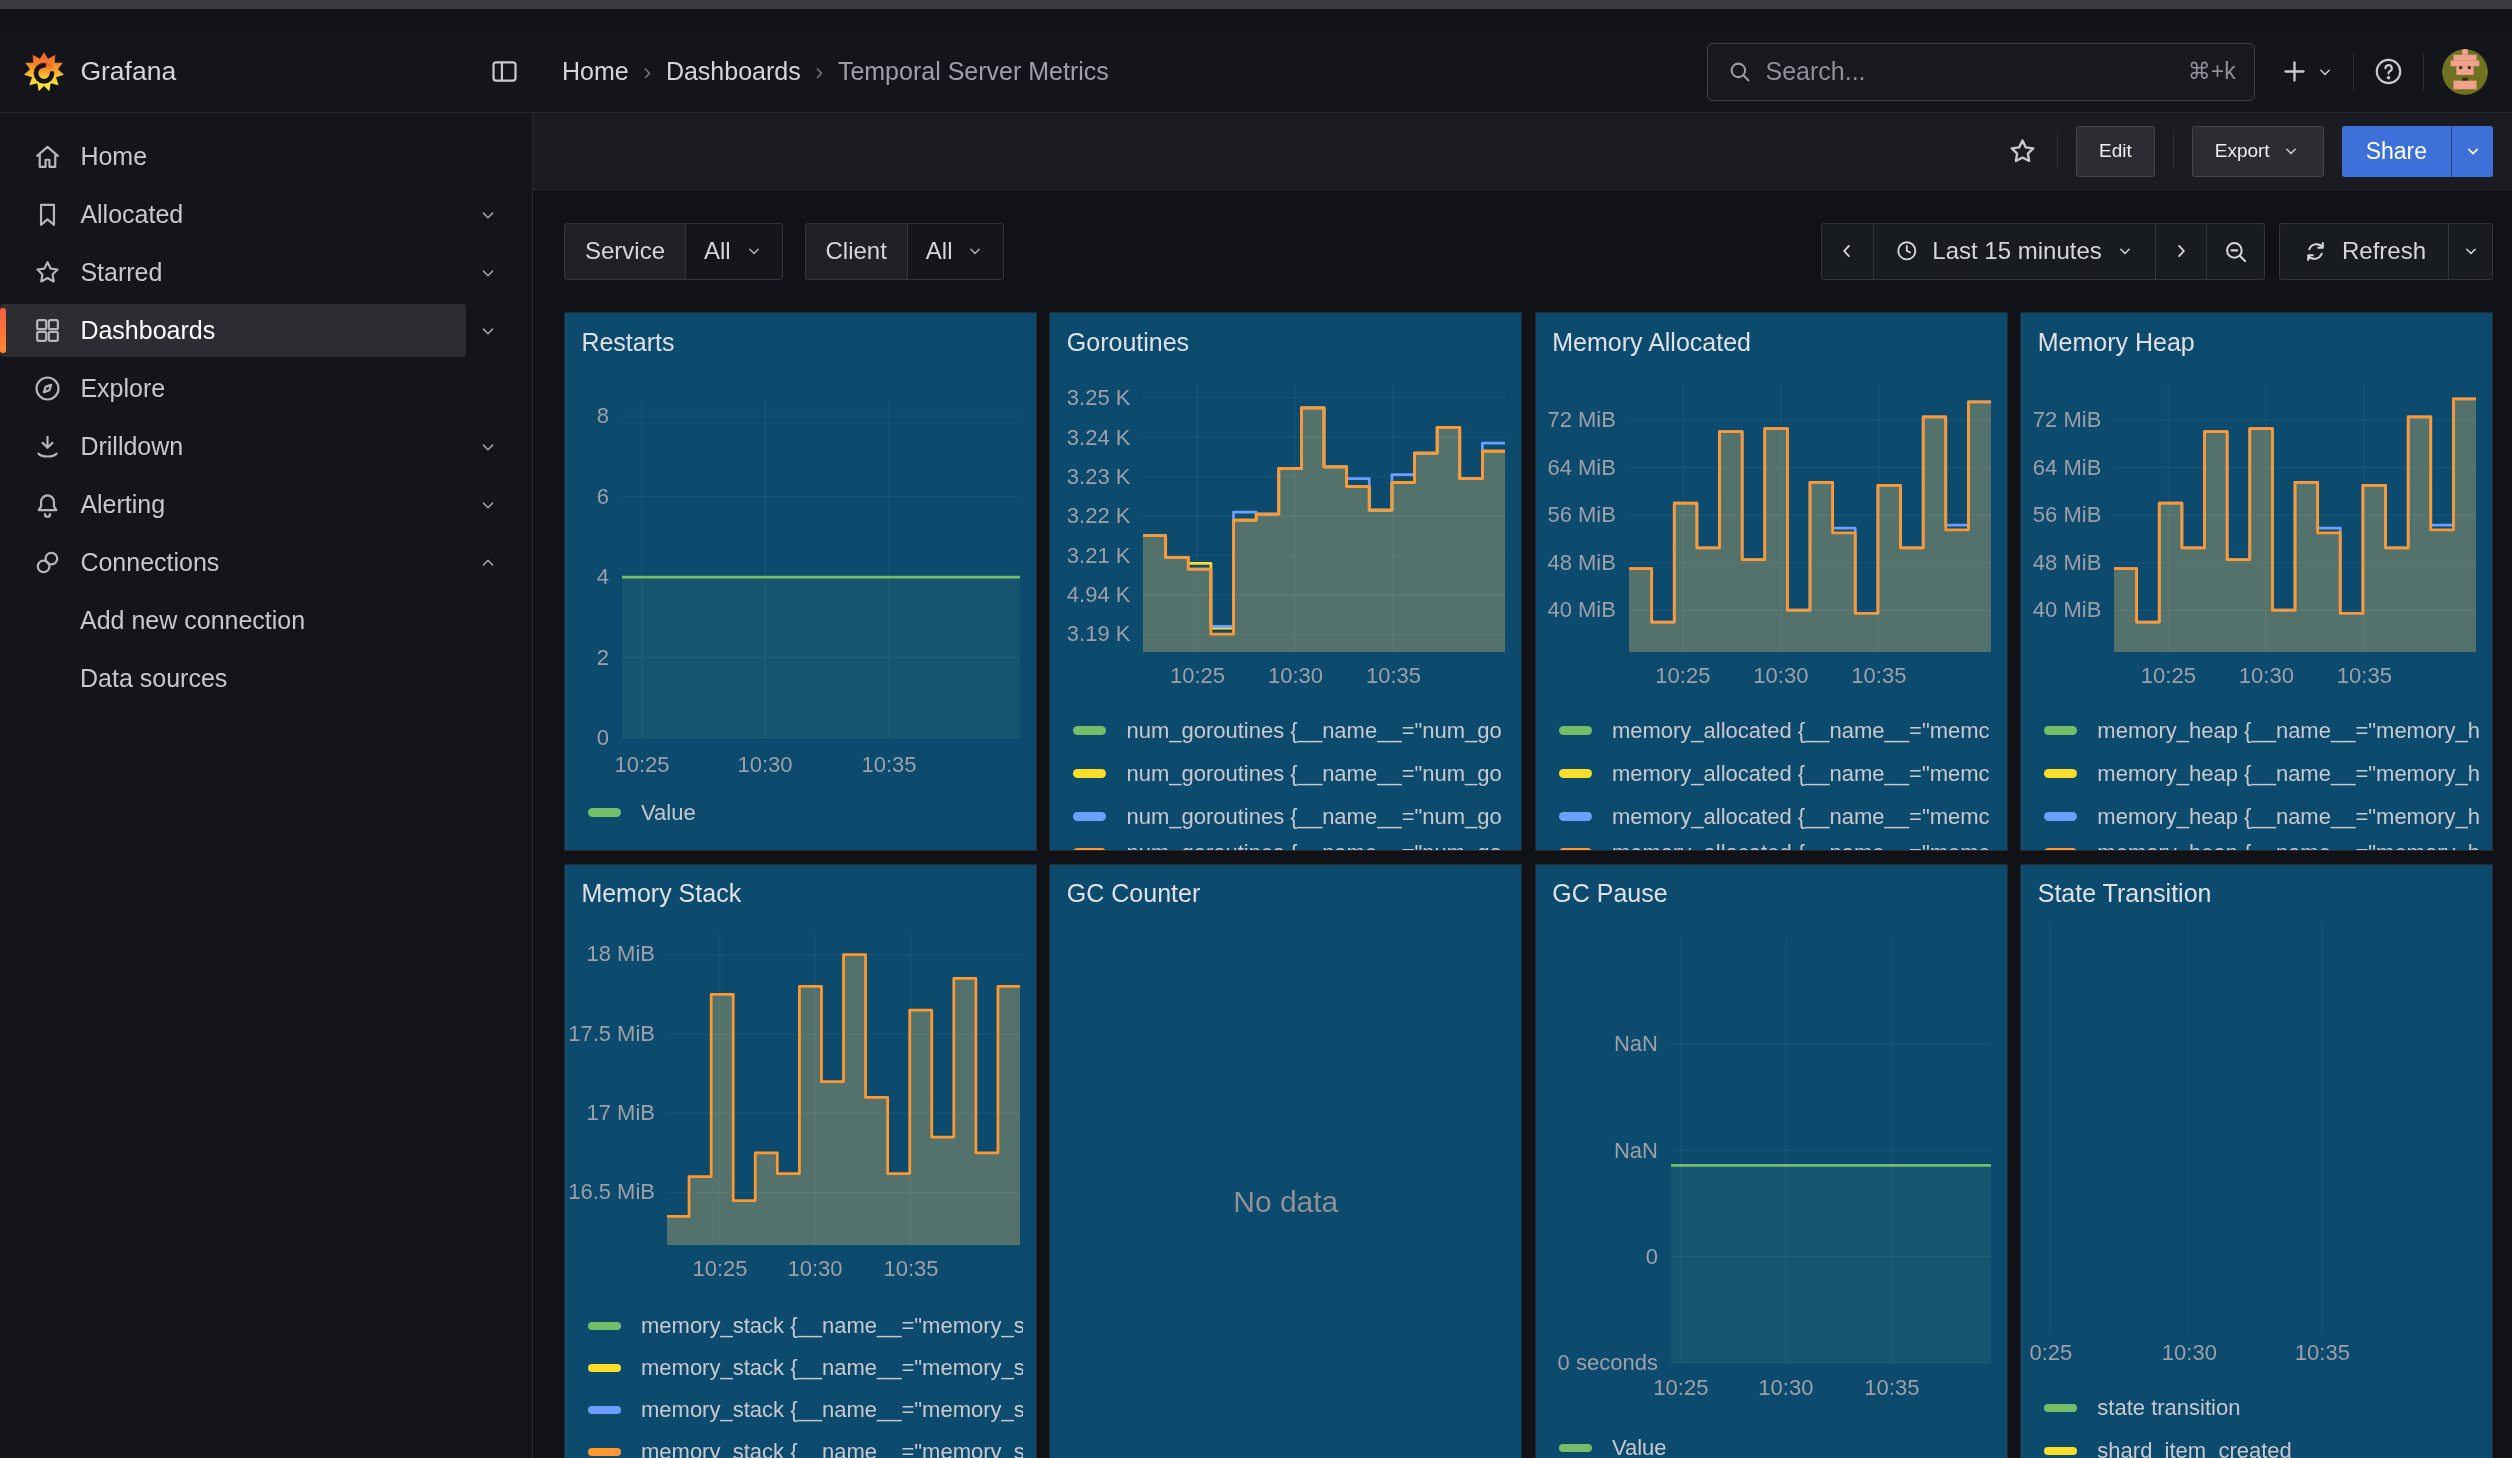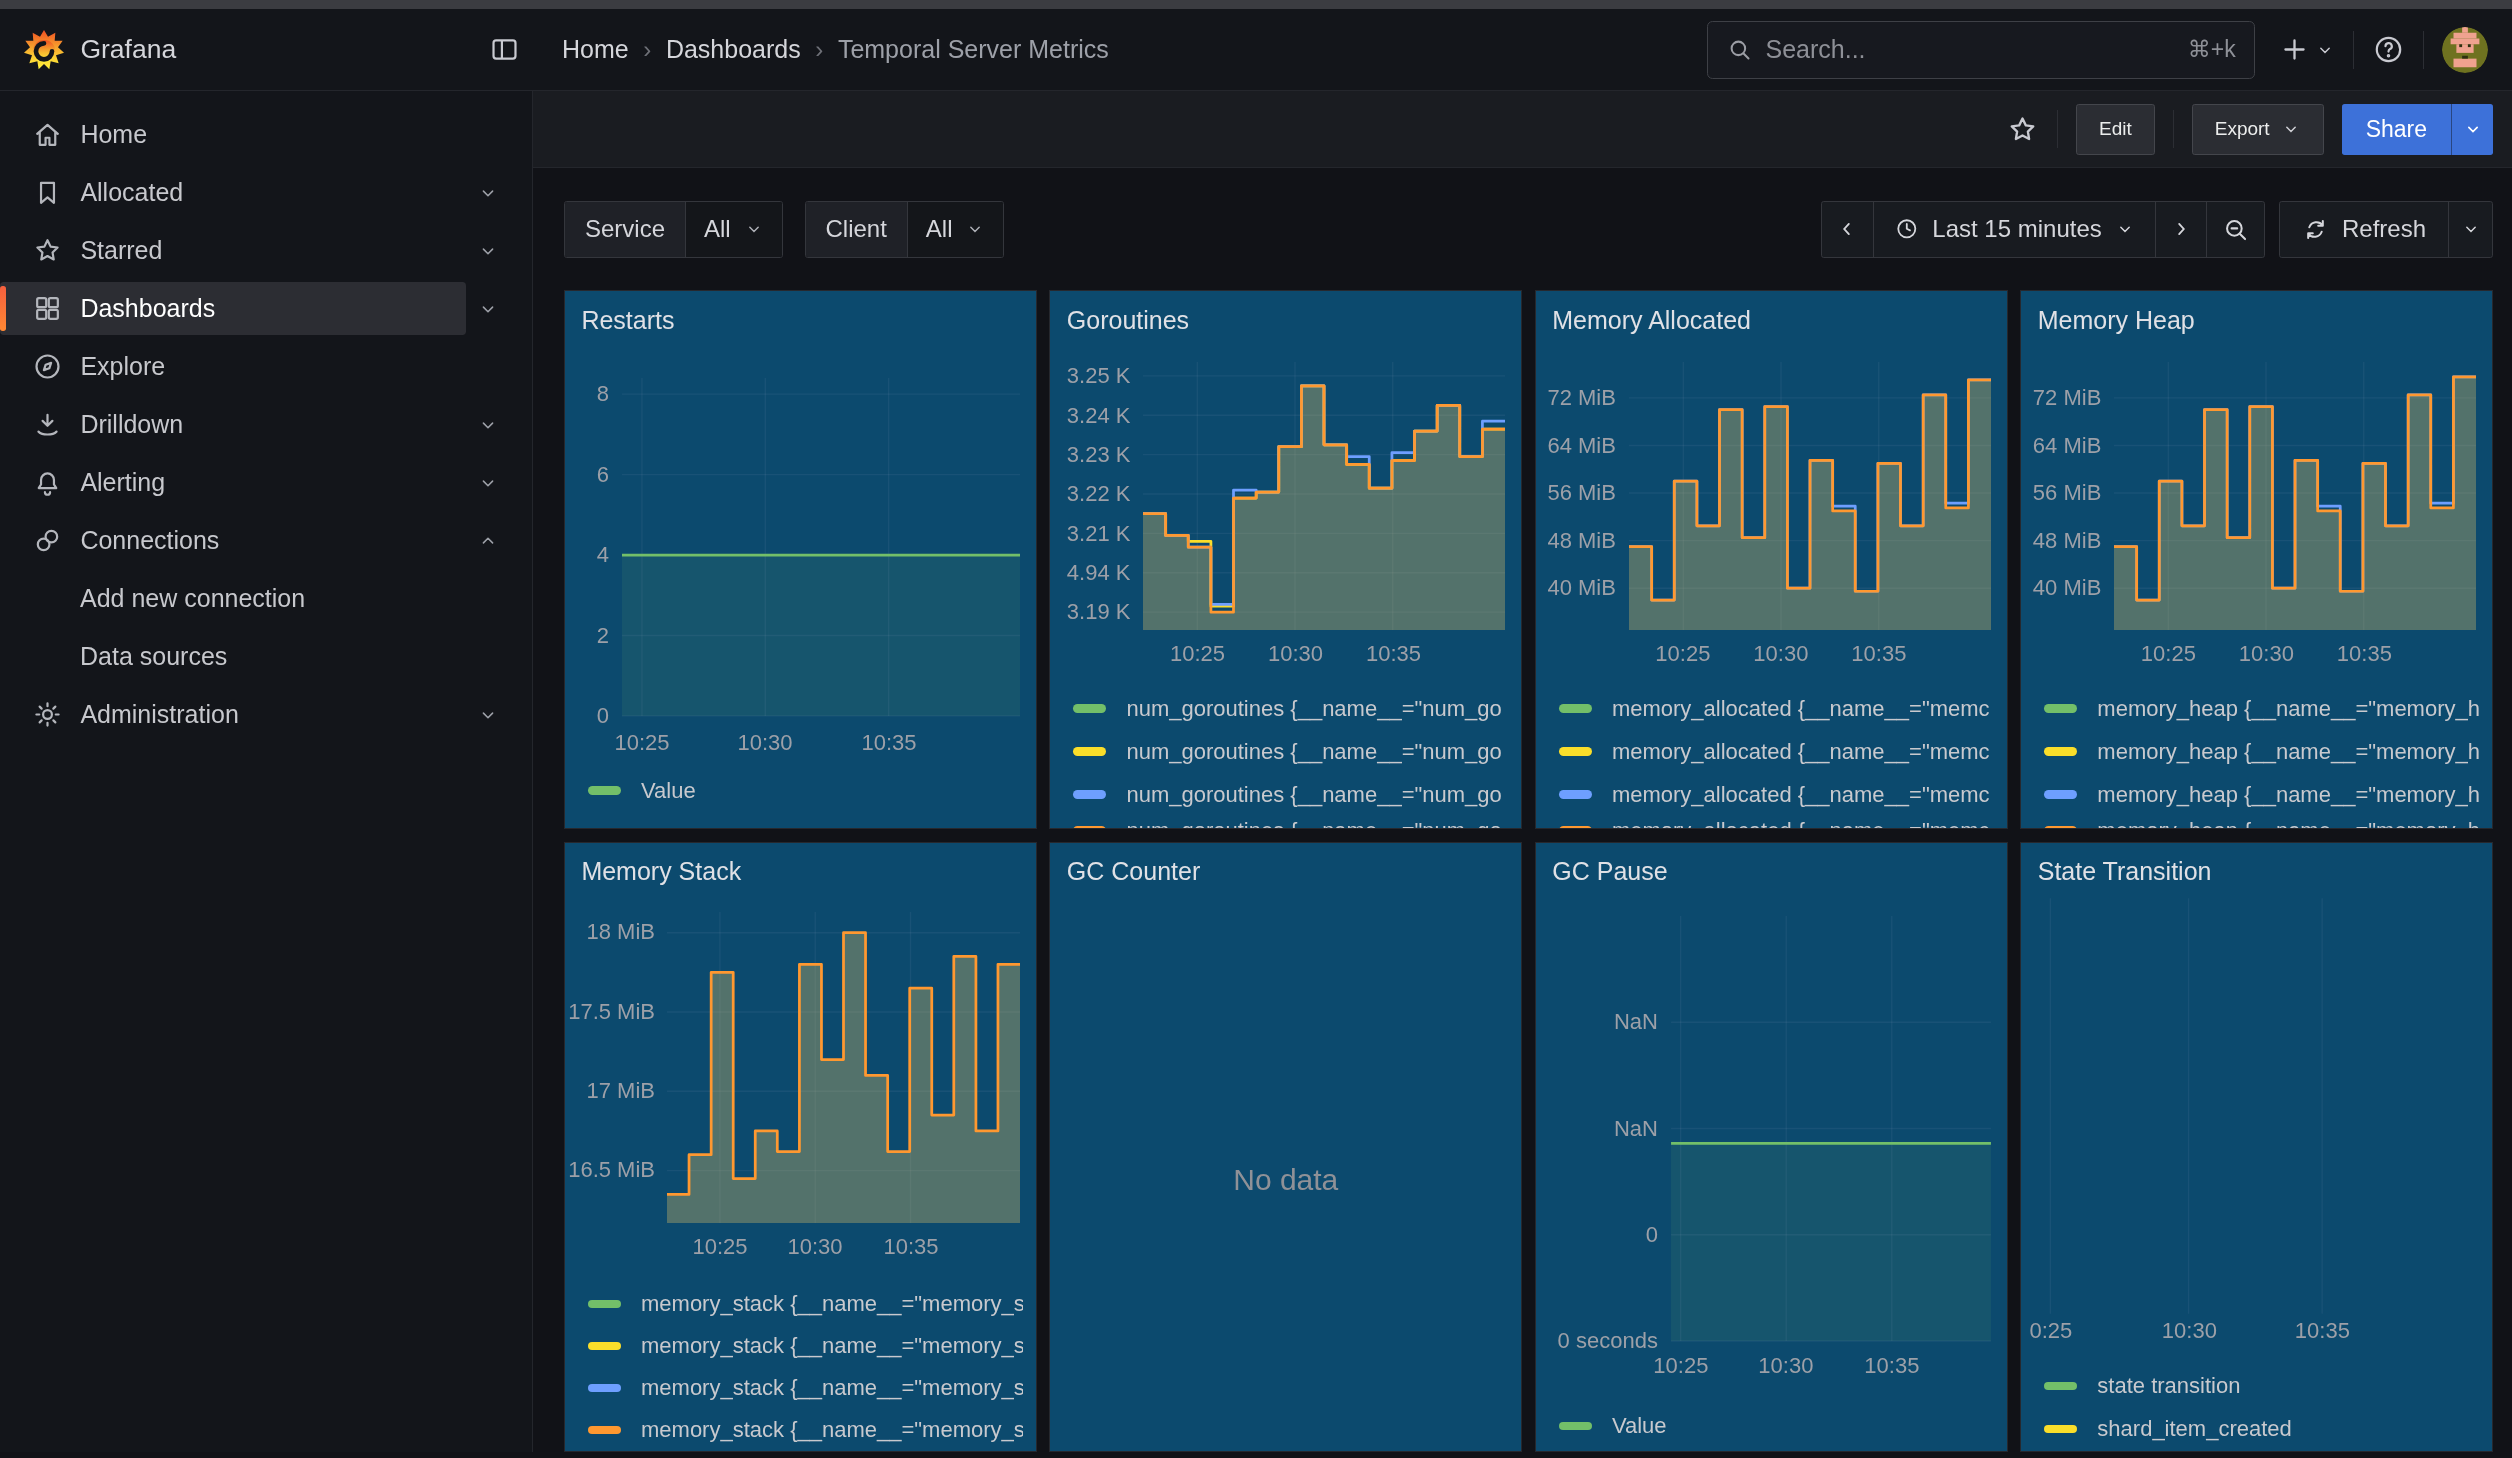--- a/index.html
+++ b/index.html
@@ -3,21 +3,21 @@
 <meta charset="utf-8">
 <style>
   * { box-sizing: border-box; margin: 0; padding: 0; }
   html,body { width:2512px; height:1458px; overflow:hidden; }
   body {
     background:#111217; color:#d5d6db;
     font-family:"Liberation Sans", sans-serif;
     -webkit-font-smoothing:antialiased;
   }
   .window-strip { height:9px; background:#3b3c41; }
-  .app { display:grid; grid-template-columns:533px 1fr; grid-template-rows:82px 77px 1fr; height:1204px; }
+  .app { display:grid; grid-template-columns:533px 1fr; grid-template-rows:82px 77px 1fr; height:1204px;margin-top:22px; }
 
   
   .topbar { grid-column:1/3; display:flex; align-items:center; background:#13151a; border-bottom:0.9px solid #24262c; padding:0 24px; }
   .topbar-left { width:509px; display:flex; align-items:center; }
   .brand-name { font-size:26.5px; margin-left:16.4px; color:#d5d6db; }
   .dock-btn { margin-left:auto; margin-right:12.8px; color:#c9cad1; display:flex; }
   .crumbs { display:flex; align-items:center; gap:14.6px; margin-left:29px; font-size:25px; }
   .crumb-link { color:#d5d6db; cursor:pointer; }
   .crumb-sep { color:#6e7077; font-size:24px; }
   .crumb-current { color:#9da0a8; }
@@ -311,35 +311,20 @@
           </svg>
         </span>
       </div>
       <div class="srow sub">
         <span class="hit"></span>
         <span class="slabel">Add new connection</span>
       </div>
       <div class="srow sub">
         <span class="hit"></span>
         <span class="slabel">Data sources</span>
-      </div>
-      <div class="srow">
-        <span class="hit"></span>
-        <span class="sicon">
-          <svg width="31" height="31" viewBox="0 0 24 24" fill="none" stroke="currentColor" stroke-width="1.7" stroke-linecap="round" stroke-linejoin="round">
-            <circle cx="12" cy="12" r="3.4"></circle>
-            <path d="M18.4 12 H20.6 M16.53 16.53 L18.08 18.08 M12 18.4 V20.6 M7.47 16.53 L5.92 18.08 M5.6 12 H3.4 M7.47 7.47 L5.92 5.92 M12 5.6 V3.4 M16.53 7.47 L18.08 5.92"></path>
-          </svg>
-        </span>
-        <span class="slabel">Administration</span>
-        <span class="schev">
-          <svg width="22" height="22" viewBox="0 0 24 24" fill="none" stroke="currentColor" stroke-width="1.7" stroke-linecap="round" stroke-linejoin="round">
-            <path d="M7 10 L12 15 L17 10"></path>
-          </svg>
-        </span>
       </div>
     </aside>
 
   <main class="content">
     <div class="filters">
       <div class="pillgroup">
         <span class="plabel">Service</span>
         <span class="pvalue">
           <span>All</span>
           <svg width="20" height="20" viewBox="0 0 24 24" fill="none" stroke="#aeb0b6" stroke-width="1.8" stroke-linecap="round">

